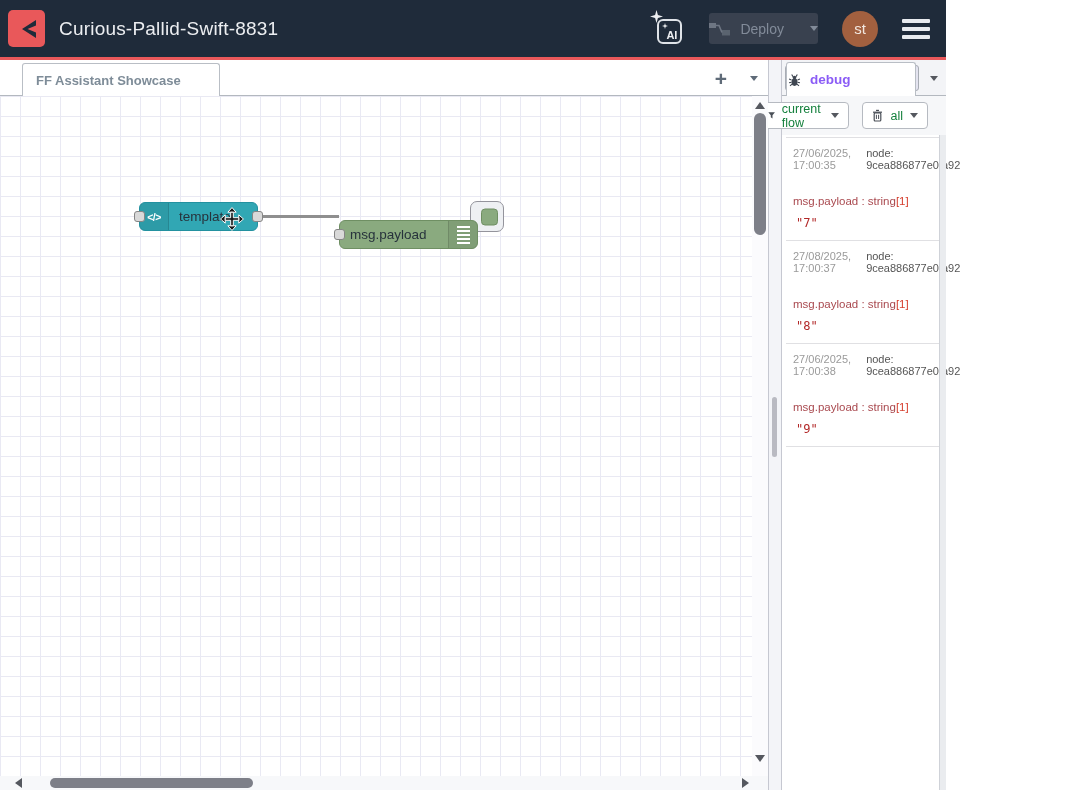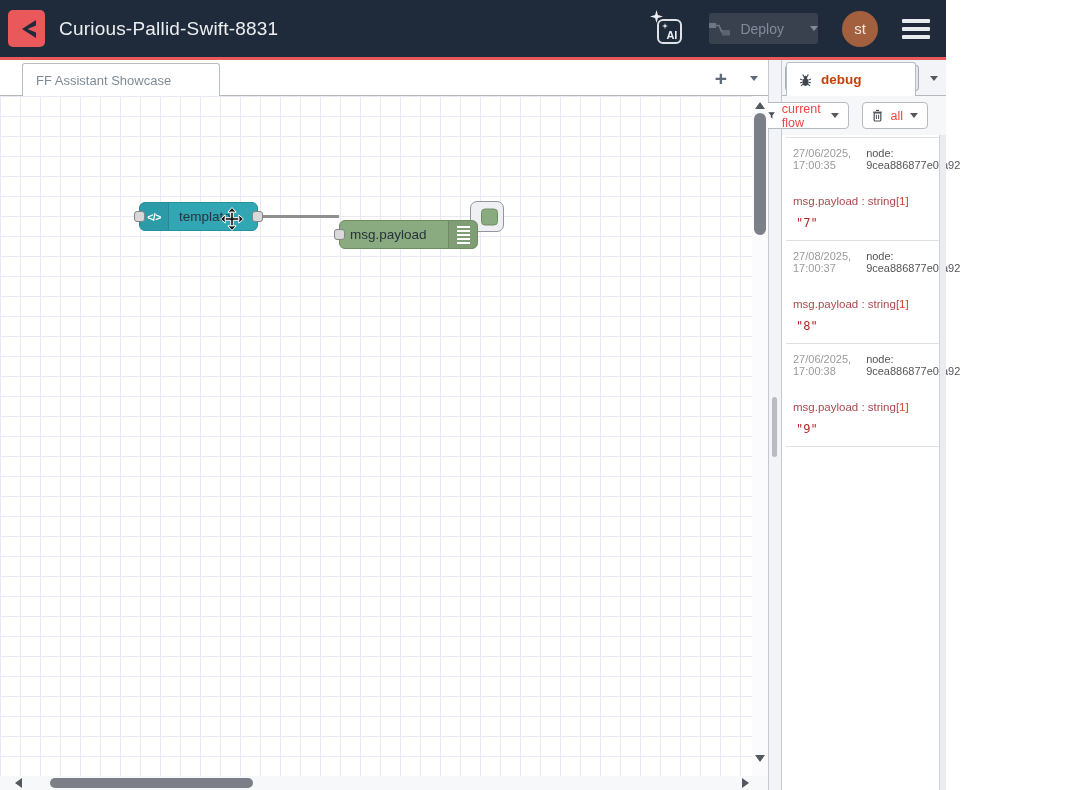--- a/index.html
+++ b/index.html
@@ -21,21 +21,21 @@
   .avatar { width:36px; height:36px; border-radius:50%; background:#a2603f; color:#f2e8e1; display:flex; align-items:center; justify-content:center; font-size:15px; }
   .hamburger { display:flex; flex-direction:column; gap:4px; width:28px; cursor:pointer; }
   .hamburger span { display:block; height:4px; background:#e8ebef; border-radius:1px; }
 
   
   .main { position:absolute; top:60px; left:0; right:0; bottom:0; }
 
   
   .workspace { position:absolute; left:0; top:0; width:768px; bottom:0; }
   .tabbar { position:absolute; top:0; left:0; width:768px; height:36px; background:#fff; border-bottom:1px solid #b3b8bf; }
-  .flow-tab { position:absolute; left:22px; top:3px; width:198px; height:33px; background:#fff; border:1px solid #b9bec5; border-bottom:none; border-radius:3px 3px 0 0; display:flex; align-items:center; padding-left:13px; color:#7e8c98; font-weight:normal; font-size:13px; z-index:2; }
+  .flow-tab { position:absolute; left:22px; top:3px; width:198px; height:33px; background:#fff; border:1px solid #b9bec5; border-bottom:none; border-radius:3px 3px 0 0; display:flex; align-items:center; padding-left:13px; color:#7e8c98; font-weight:bold; font-size:13px; z-index:2; }
   .tab-actions { position:absolute; right:4px; top:0; height:36px; display:flex; align-items:center; gap:16px; padding-right:6px; }
   .add-flow-btn { color:#5f6b78; font-size:21px; font-weight:bold; width:26px; text-align:center; cursor:pointer; line-height:1; }
   .tab-list-caret { border-top-color:#5f6b78; cursor:pointer; }
 
   
   .canvas { position:absolute; top:36px; left:0; width:768px; height:680px; background:#fff;
     background-image:linear-gradient(to right,#e9e9f3 1px,transparent 1px),linear-gradient(to bottom,#e9e9f3 1px,transparent 1px);
     background-size:20px 20px; overflow:hidden; }
   .wire-svg { position:absolute; inset:0; z-index:1; }
   .node { position:absolute; height:29px; border-radius:6px; display:flex; align-items:center; z-index:3; }
@@ -62,29 +62,29 @@
   .h-thumb { position:absolute; left:50px; top:2px; width:203px; height:10px; background:#7d7f88; border-radius:5px; cursor:pointer; }
   .h-arrow-right { position:absolute; left:742px; top:2px; width:0; height:0; border-top:5px solid transparent; border-bottom:5px solid transparent; border-left:7px solid #55585f; }
 
   
   .separator { position:absolute; left:768px; top:0; width:14px; bottom:0; background:#f3f4f8; border-left:1px solid #c6c8d1; border-right:1px solid #c6c8d1; cursor:col-resize; }
   .sep-handle { position:absolute; left:3px; top:337px; width:5px; height:60px; background:#b9bac2; border-radius:3px; }
 
   
   .sidebar { position:absolute; left:782px; right:0; top:0; bottom:0; background:#fff; }
   .s-header { position:absolute; top:0; left:0; right:0; height:36px; background:#f3f4f7; border-bottom:1px solid #b3b8bf; }
-  .s-tab { position:absolute; left:4px; top:2px; width:130px; height:34px; background:#fff; border:1px solid #b9bec5; border-bottom:none; border-radius:3px 3px 0 0; display:flex; align-items:center; gap:8px; padding-left:11px; color:#c2410c; font-weight:bold; font-size:13.5px; z-index:2; }
+  .s-tab { position:absolute; left:4px; top:2px; width:130px; height:34px; background:#fff; border:1px solid #b9bec5; border-bottom:none; border-radius:3px 3px 0 0; display:flex; align-items:center; gap:8px; color:#8b5cf6; font-weight:bold; font-size:13.5px; z-index:2; }
   .s-tools { position:absolute; right:27px; top:5px; display:flex; gap:6px; }
   .tool-btn { width:29px; height:26px; background:#fff; border:1px solid #a8acb4; border-radius:3px; display:flex; align-items:center; justify-content:center; cursor:pointer; }
   .tool-btn.selected { background:#e4e4f0; }
   .info-glyph { font-family:"Liberation Serif",serif; font-weight:bold; font-size:15px; color:#4a4f57; }
   .s-tabs-caret { position:absolute; right:8px; top:16px; border-top-color:#55585f; cursor:pointer; }
 
   .filter-row { position:absolute; top:36px; left:0; right:0; height:39px; background:#f6f7f9; display:flex; align-items:center; justify-content:flex-end; gap:13px; padding-right:18px; }
-  .filter-btn { height:27px; background:#fff; border:1px solid #b6bac1; border-radius:4px; display:flex; align-items:center; gap:7px; padding:0 9px; color:#ef4444; font-size:12.5px; cursor:pointer; }
+  .filter-btn { height:27px; background:#fff; border:1px solid #b6bac1; border-radius:4px; display:flex; align-items:center; gap:7px; padding:0 9px; color:#15803d; font-size:12.5px; cursor:pointer; }
   .filter-btn .caret { border-top-color:#55585f; }
 
   .msg-list { position:absolute; top:77px; left:4px; right:7px; border-top:1px solid #e0e0e3; background:#fff; }
   .msg { border-bottom:1px solid #e0e0e3; padding:9px 7px 10px; }
   .msg-meta { font-size:11px; color:#9a9a9a; display:flex; gap:15px; }
   .msg-node { color:#555; }
   .msg-prop { margin-top:24px; font-size:11.5px; color:#a9494f; }
   .msg-size { color:#d6402f; }
   .msg-value { margin-top:9px; font-family:"DejaVu Sans Mono",monospace; font-size:12px; color:#b22828; padding-left:3px; }
   .gutter { position:absolute; right:0; top:75px; bottom:0; width:7px; background:#eaecef; border-left:1px solid #cfd2d8; }

